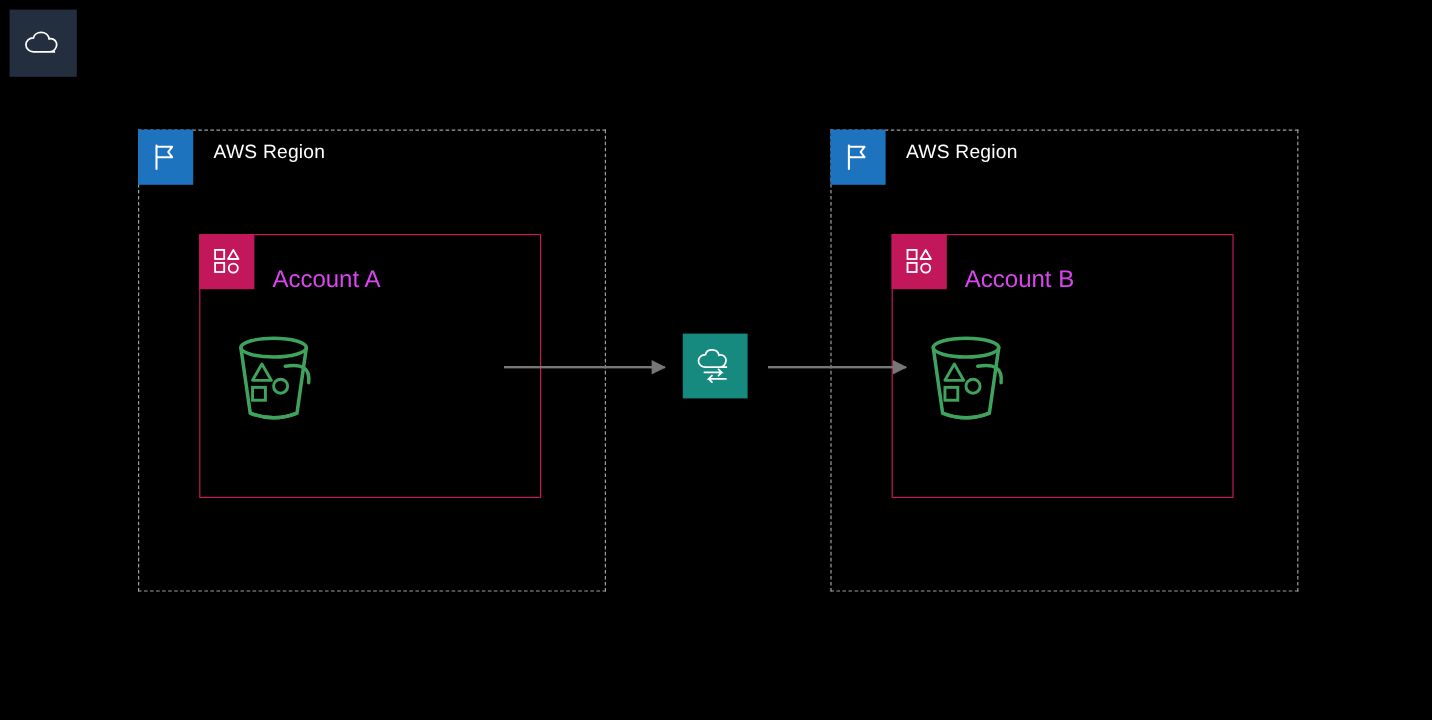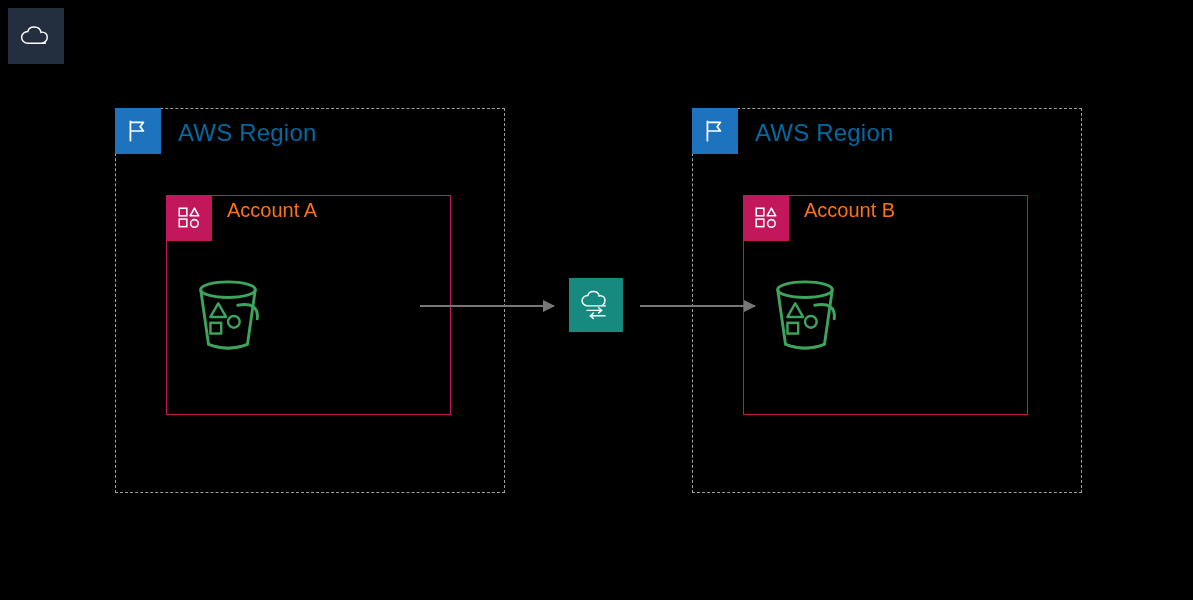--- a/index.html
+++ b/index.html
@@ -49,22 +49,22 @@
     display: flex;
     align-items: center;
     justify-content: center;
   }
   .flag-badge svg { width: 26px; height: 26px; }
 
   .region-label {
     position: absolute;
     top: 10px;
     left: 62px;
-    font-size: 24px;
-    color: #0369a1;
+    font-size: 16px;
+    color: #ffffff;
     letter-spacing: .2px;
   }
 
   
   .account {
     position: absolute;
     top: 86px;
     left: 50px;
     width: 285px;
     height: 220px;
@@ -78,24 +78,24 @@
     width: 46px;
     height: 46px;
     background: #c2185b;
     display: flex;
     align-items: center;
     justify-content: center;
   }
   .account-badge svg { width: 26px; height: 26px; }
   .account-label {
     position: absolute;
-    top: 3px;
+    top: 26px;
     left: 60px;
     font-size: 20px;
-    color: #f97316;
+    color: #d946ef;
     font-weight: 500;
   }
 
   
   .bucket {
     position: absolute;
     top: 80px;
     left: 22px;
     width: 78px;
     height: 78px;

